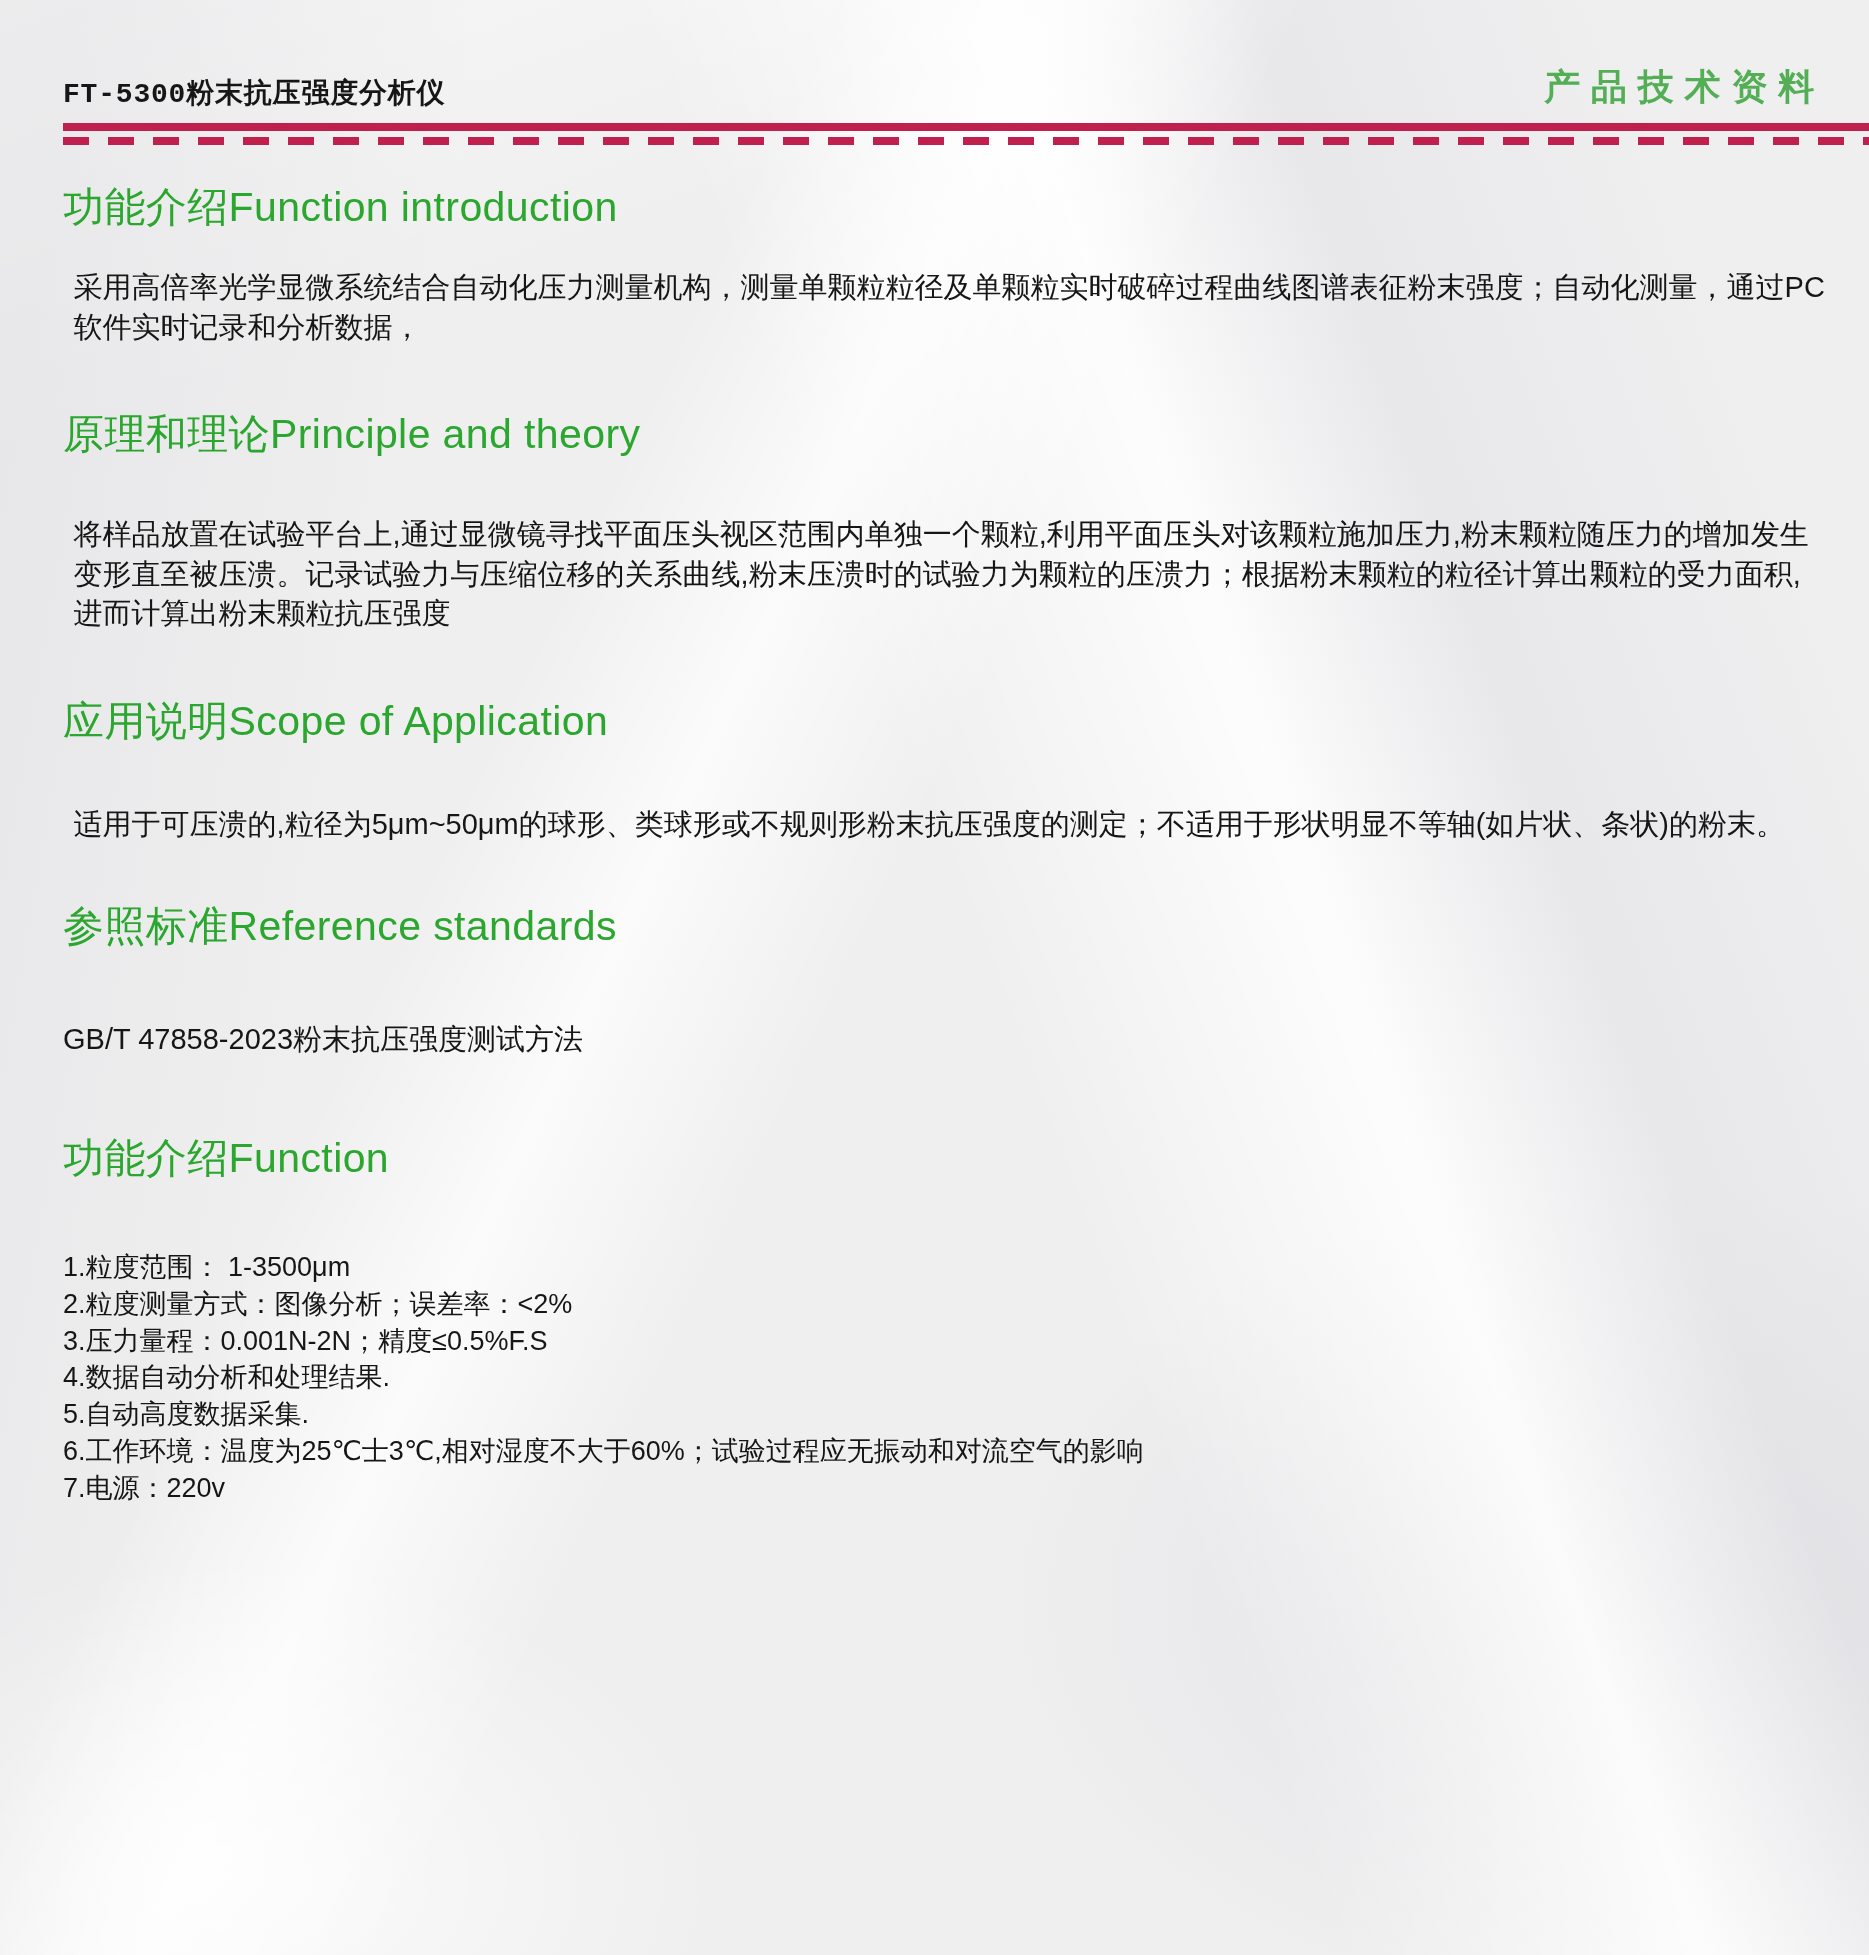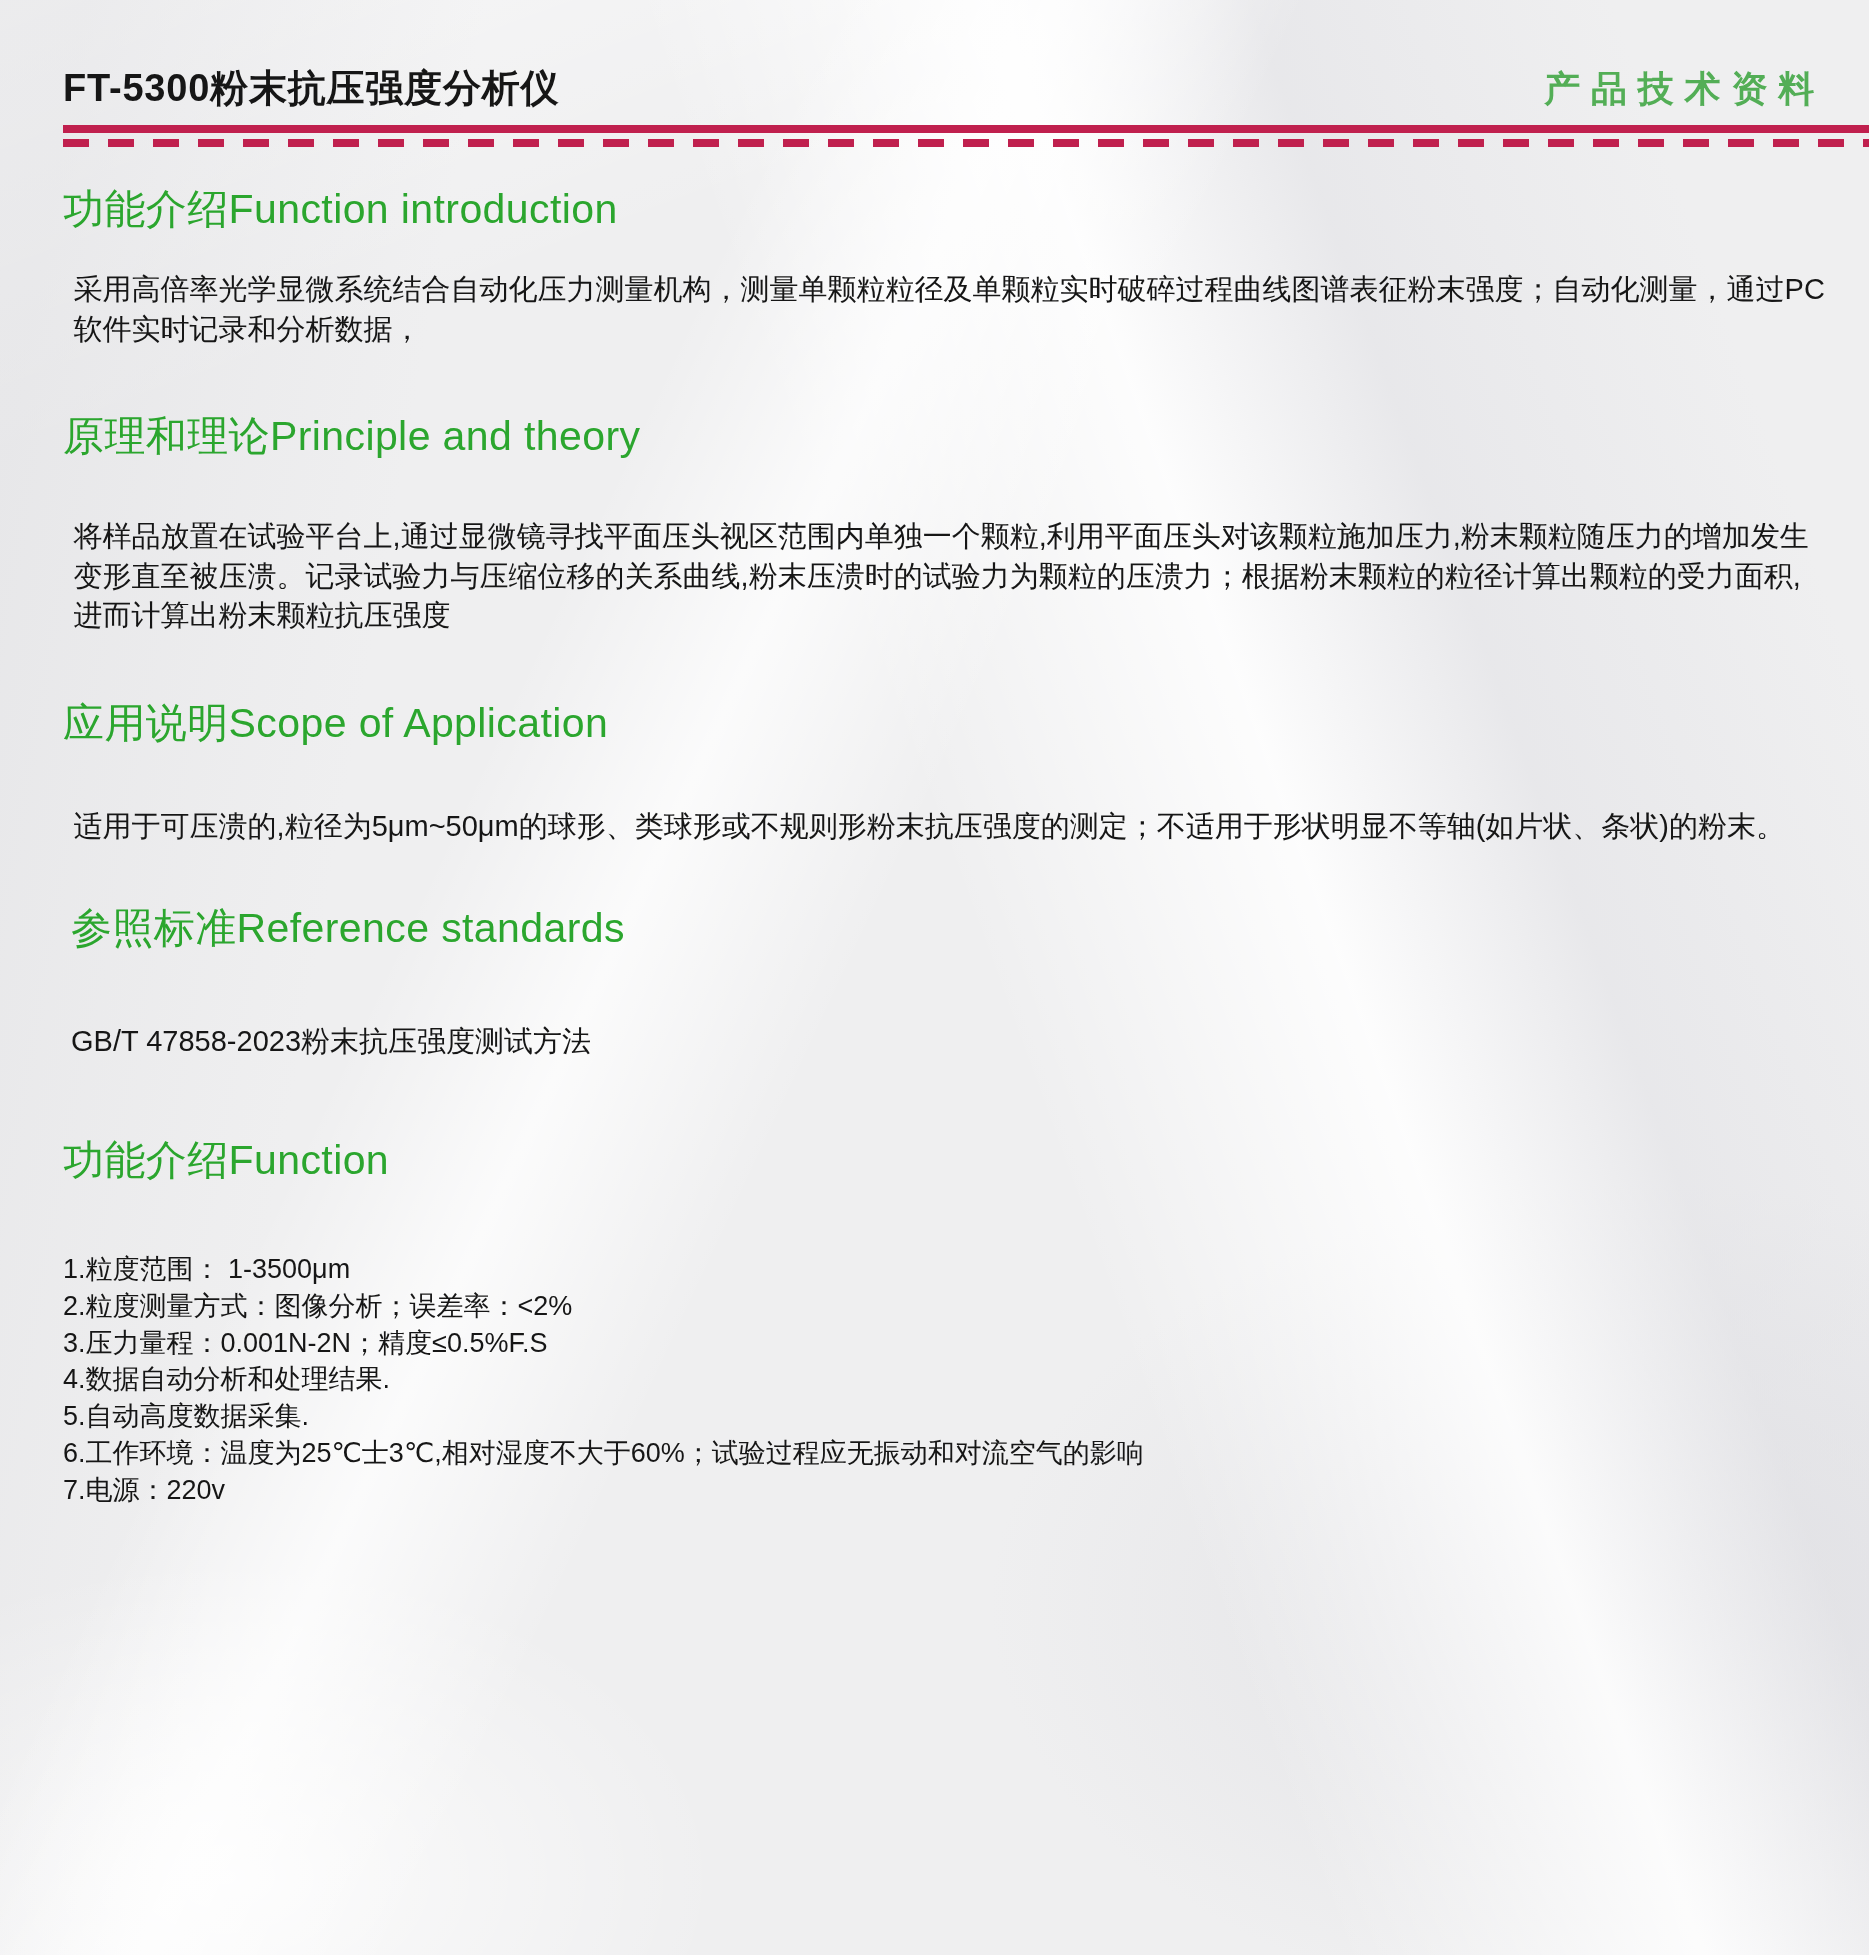--- a/index.html
+++ b/index.html
@@ -34,24 +34,25 @@
     width:100%;height:100%;
     padding:63px 44px 0 63px;
   }
   .doc-header{
     display:flex;
     justify-content:space-between;
     align-items:flex-end;
     margin-bottom:10.6px;
   }
   .doc-title{
-    font-size:38px;
+    font-size:28px;
     font-weight:700;
     letter-spacing:0.8px;
     color:var(--text);
+    font-family:Liberation Mono, monospace;
   }
   .doc-tag{
     font-size:36px;
     font-weight:700;
     letter-spacing:0.3em;
     color:var(--green-tag);
     white-space:nowrap;
   }
   .rule-solid{
     height:8.3px;
@@ -81,21 +82,21 @@
     font-size:27px;
     line-height:1.36;
     color:var(--text);
   }
   .sec-1{margin-top:35px;}
   .sec-1 .para{margin-top:33px;}
   .sec-2{margin-top:60px;}
   .sec-2 .para{margin-top:53px;}
   .sec-3{margin-top:61px;}
   .sec-3 .para{margin-top:56px;}
-  .sec-4{margin-top:54px;margin-left:8px;}
+  .sec-4{margin-top:54px;}
   .sec-4 .para{margin-top:66px;padding-left:0;}
   .sec-5{margin-top:72px;}
   .sec-5 .params{margin-top:63px;}
 </style>
 </head>
 <body>
 
 <div class="texture"></div>
 
 <div class="page">

